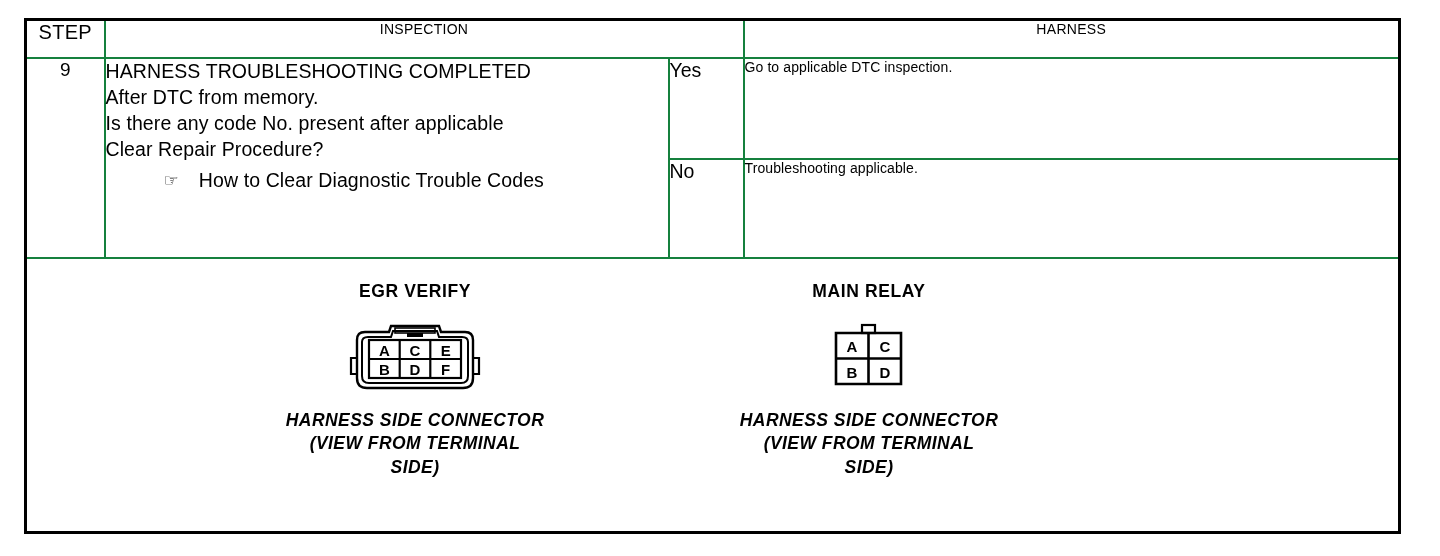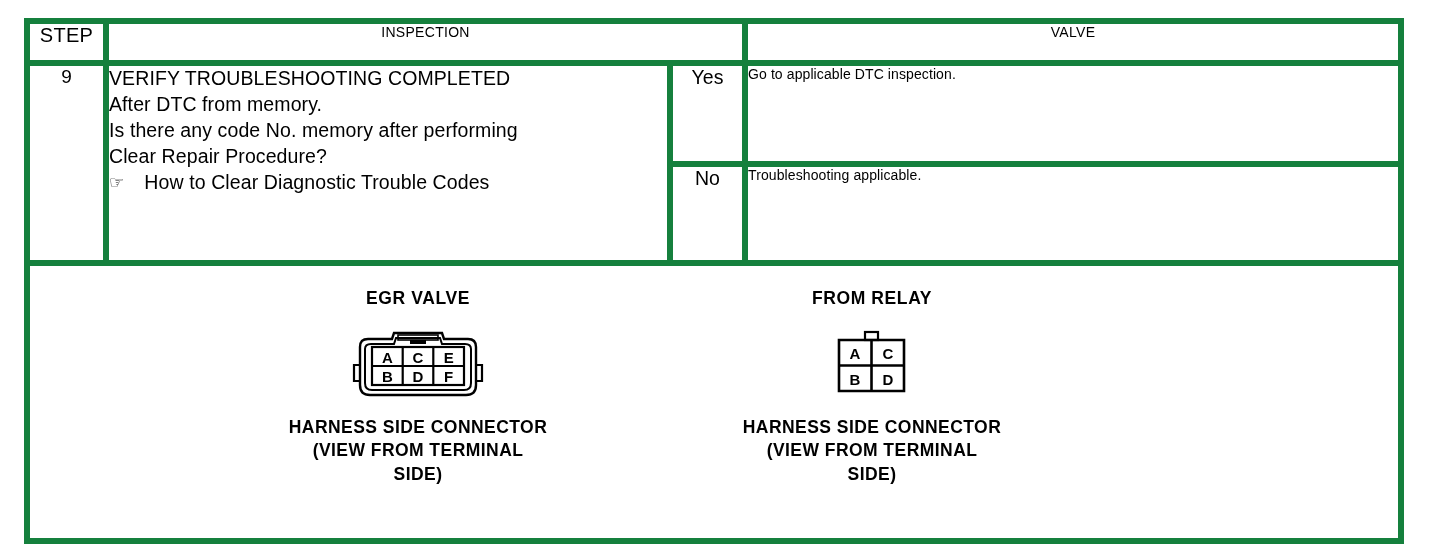--- a/index.html
+++ b/index.html
@@ -34,21 +34,21 @@
   }
 
   table.dtc {
     border-collapse: collapse;
     table-layout: fixed;
     width: 1374px;
     height: 513px;
     border: 3px solid #000;
   }
   table.dtc td, table.dtc th {
-    border: 6px solid #15803d;
+    border: 2px solid #15803d;
     padding: 0;
     vertical-align: top;
     font-weight: normal;
   }
 
   
   .col-step   { width: 79px;  }
   .col-insp   { width: 564px; }
   .col-yn     { width: 75px;  }
   .col-action { width: 656px; }
@@ -72,33 +72,34 @@
   }
 
   .cell-insp {
     padding: 8px 6px 8px 11px;
     font-size: 19.5px;
     line-height: 1.33;
     letter-spacing: 0.1px;
   }
   .insp-line { white-space: nowrap; }
   .insp-ref {
+    margin-top: 5px;
+    padding-left: 58px;
     white-space: nowrap;
   }
   .hand-icon {
     display: inline-block;
     font-size: 17px;
     line-height: 1;
     vertical-align: 1px;
     margin-right: 20px;
     font-family: "DejaVu Sans", sans-serif;
   }
 
   .cell-yn {
-    text-align: center;
     font-size: 19.5px;
     padding-top: 9px;
     border-radius: 13px;
   }
   .cell-action {
     padding: 9px 6px 6px 11px;
     font-size: 14px;
     letter-spacing: 0.1px;
   }
 
@@ -138,20 +139,21 @@
     display: flex;
     align-items: center;
     justify-content: center;
   }
 
   .fig-caption {
     font-size: 17.5px;
     font-weight: bold;
     letter-spacing: 0.45px;
     line-height: 1.34;
+    font-style: italic;
   }
 
   
   svg { display: block; }
   svg text {
     font-family: "Liberation Sans", sans-serif;
     font-weight: bold;
     text-anchor: middle;
   }
 </style>
@@ -166,49 +168,49 @@
         <col class="col-step">
         <col class="col-insp">
         <col class="col-yn">
         <col class="col-action">
       </colgroup>
 
       <tbody>
           <tr>
         <th class="hdr hdr-step">STEP</th>
         <th class="hdr" colspan="2">INSPECTION</th>
-        <th class="hdr">VALVE</th>
+        <th class="hdr">HARNESS</th>
       </tr>
 
       <tr class="row-yes">
         <td class="cell-step" rowspan="2">9</td>
         <td class="cell-insp" rowspan="2">
-          <div class="insp-line">VERIFY TROUBLESHOOTING COMPLETED</div>
+          <div class="insp-line">HARNESS TROUBLESHOOTING COMPLETED</div>
           <div class="insp-line">After DTC from memory.</div>
-          <div class="insp-line">Is there any code No. memory after performing</div>
+          <div class="insp-line">Is there any code No. present after applicable</div>
           <div class="insp-line">Clear Repair Procedure?</div>
           <div class="insp-ref">
             <span class="hand-icon">☞</span><span>How to Clear Diagnostic Trouble Codes</span>
           </div>
         </td>
         <td class="cell-yn">Yes</td>
         <td class="cell-action">Go to applicable DTC inspection.</td>
       </tr>
 
       <tr class="row-no">
         <td class="cell-yn">No</td>
         <td class="cell-action">Troubleshooting applicable.</td>
       </tr>
 
       <tr>
         <td class="cell-figs" colspan="4">
           <div class="figs">
 
             <div class="fig fig-egr">
-              <div class="fig-title">EGR VALVE</div>
+              <div class="fig-title">EGR VERIFY</div>
               <div class="fig-draw">
                 <svg width="132" height="78" viewBox="0 0 132 78">
 
                   <path d="M8 22
                            Q8 14 16 14
                            L40 14
                            L42 8 L90 8 L92 14
                            L116 14
                            Q124 14 124 22
                            L124 60
@@ -247,21 +249,21 @@
                   <text class="pin" x="96.7" y="57" font-size="15">F</text>
                 </svg>
               </div>
               <div class="fig-caption">
                 <div>HARNESS SIDE CONNECTOR</div>
                 <div>(VIEW FROM TERMINAL SIDE)</div>
               </div>
             </div>
 
             <div class="fig fig-relay">
-              <div class="fig-title">FROM RELAY</div>
+              <div class="fig-title">MAIN RELAY</div>
               <div class="fig-draw">
                 <svg width="90" height="70" viewBox="0 0 90 70">
 
                   <rect x="38" y="3" width="13" height="8" fill="none" stroke="#000" stroke-width="2.2"></rect>
 
                   <path d="M12 11 L77 11 L77 62 L12 62 Z" fill="none" stroke="#000" stroke-width="2.6"></path>
 
                   <line x1="44.5" y1="11" x2="44.5" y2="62" stroke="#000" stroke-width="2.6"></line>
                   <line x1="12" y1="36.5" x2="77" y2="36.5" stroke="#000" stroke-width="2.6"></line>
 

